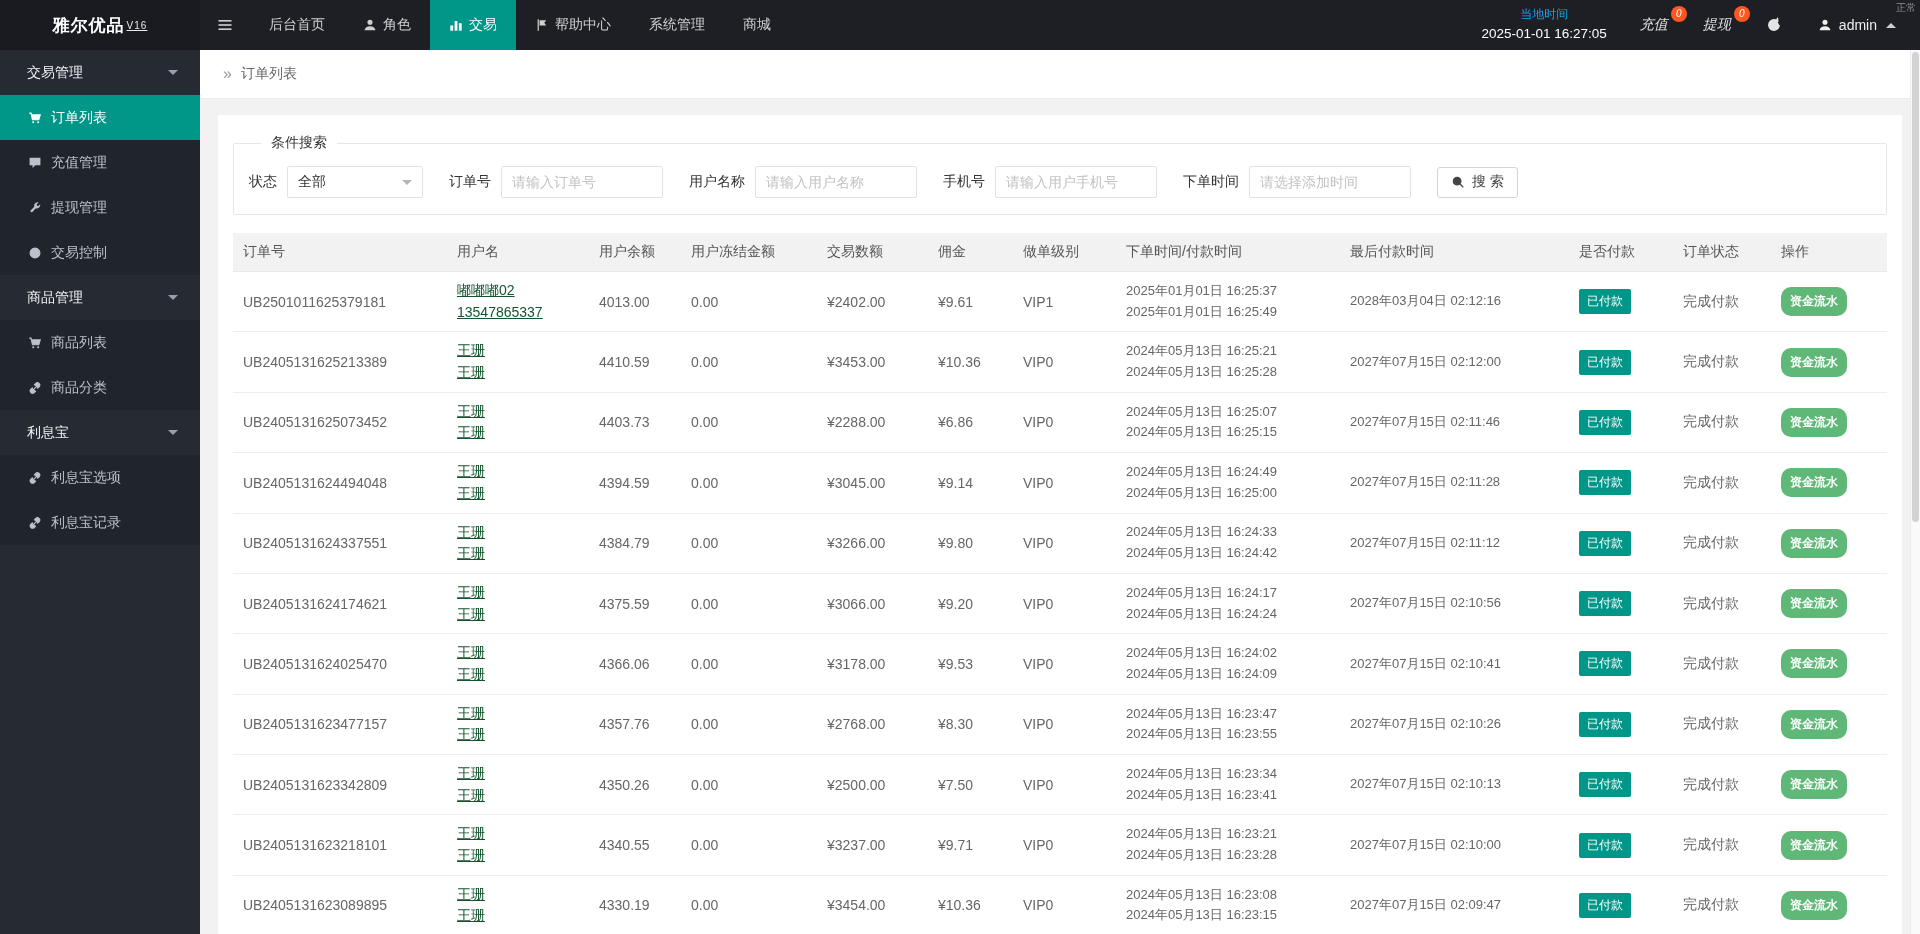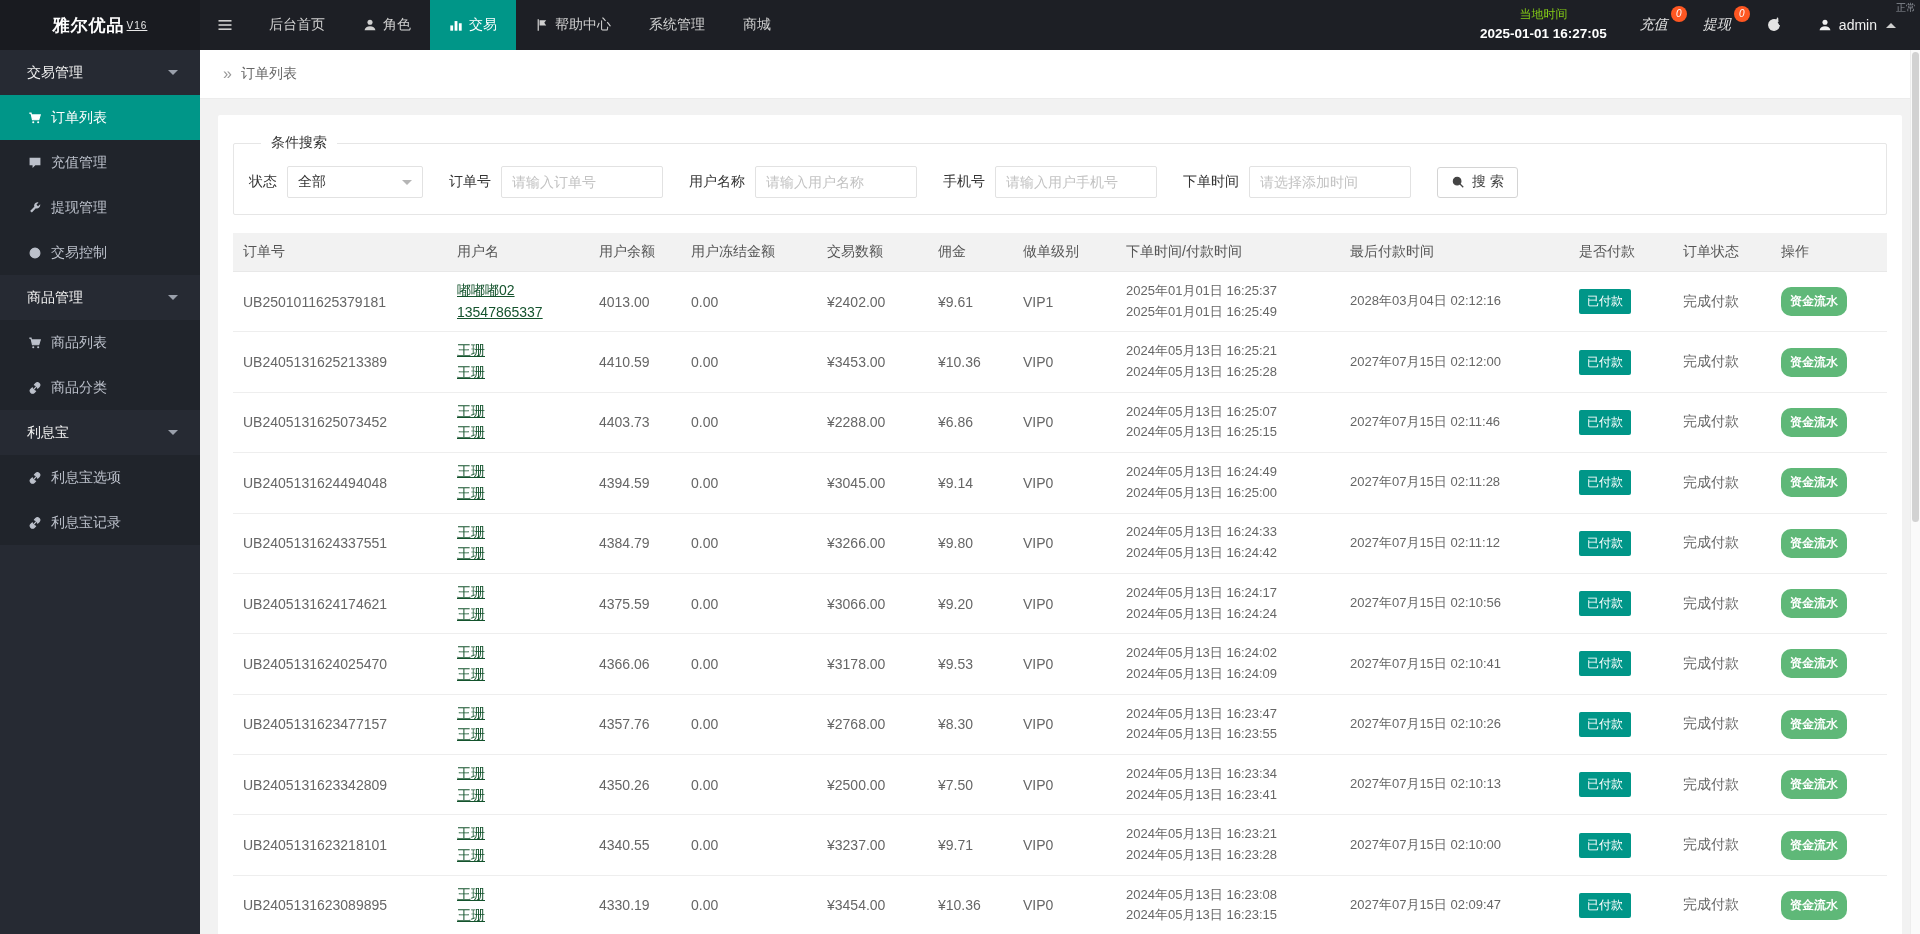--- a/index.html
+++ b/index.html
@@ -17,22 +17,22 @@
     background:#1d1f25; display:flex; align-items:stretch; color:#d8d8d8; z-index:20; }
   .logo { width:200px; background:#191b20; display:flex; align-items:center; justify-content:center;
     color:#fff; font-size:17px; font-weight:bold; letter-spacing:1px; }
   .logo sup { font-size:10px; font-weight:normal; margin-left:2px; color:#e8e8e8;text-decoration:underline; }
   .nav-burger { display:flex; align-items:center; padding:0 17px; color:#cfcfcf; cursor:pointer; }
   .nav-items { display:flex; align-items:stretch; }
   .nav-item { display:flex; align-items:center; gap:6px; padding:0 19px; font-size:14px; color:#d0d0d0; cursor:pointer; }
   .nav-item.active { background:#009688; color:#fff; }
   .nav-right { margin-left:auto; display:flex; align-items:stretch; }
   .nav-time { display:flex; flex-direction:column; justify-content:center; text-align:center; padding:0 20px; line-height:1.55; }
-  .nav-time-label { font-size:12px; color:#84cc16; }
-  .nav-time-value { font-size:13.5px; color:#fff;font-weight:bold; }
+  .nav-time-label { font-size:12px; color:#0ea5e9; }
+  .nav-time-value { font-size:13.5px; color:#fff; }
   .nav-right-item { position:relative; padding:0 22px 0 13px; font-size:14px; color:#e4e4e4;
     cursor:pointer; display:flex; align-items:center;font-style:italic; }
   .badge-red { position:absolute; top:6px; right:3px; min-width:16px; height:16px; line-height:15px;
     border-radius:8px; background:#FF5722; color:#fff; font-size:10px; text-align:center; padding:0 4px; }
   .nav-user { display:flex; align-items:center; gap:7px; padding:0 24px 0 14px; font-size:14px; color:#f0f0f0; cursor:pointer; }
   .caret-up { width:0; height:0; border-left:5px solid transparent; border-right:5px solid transparent;
     border-bottom:5px solid #cfcfcf; margin-left:2px; }
   .corner { position:absolute; top:2px; right:4px; font-size:10px; color:#8f939b; line-height:1.2; }
 
   

